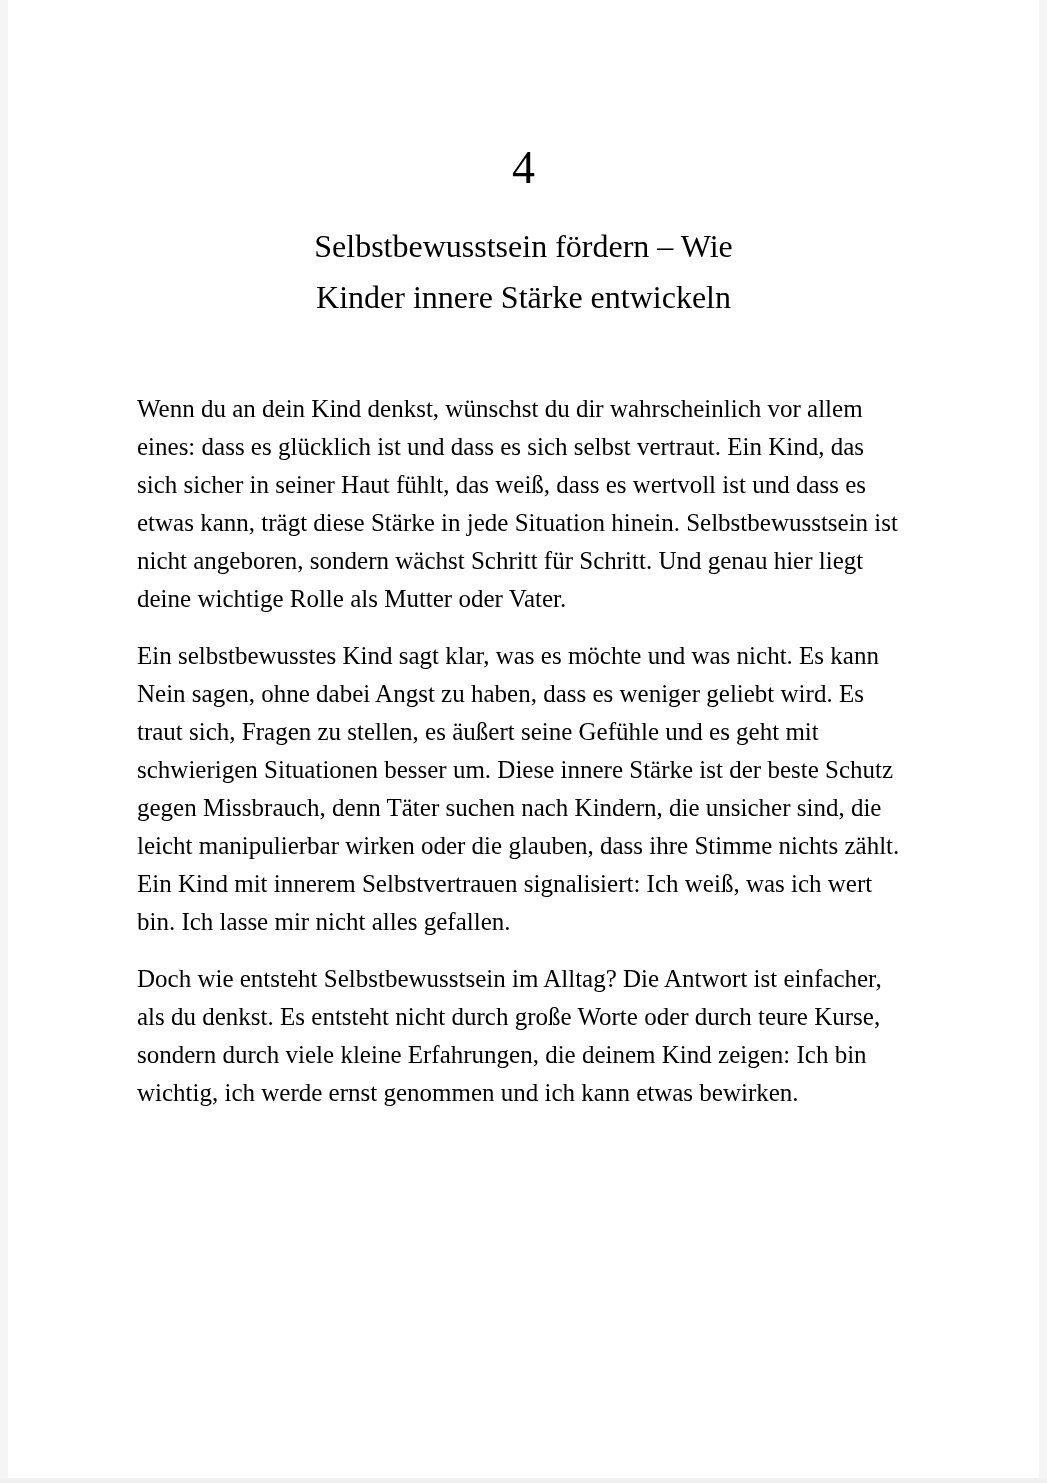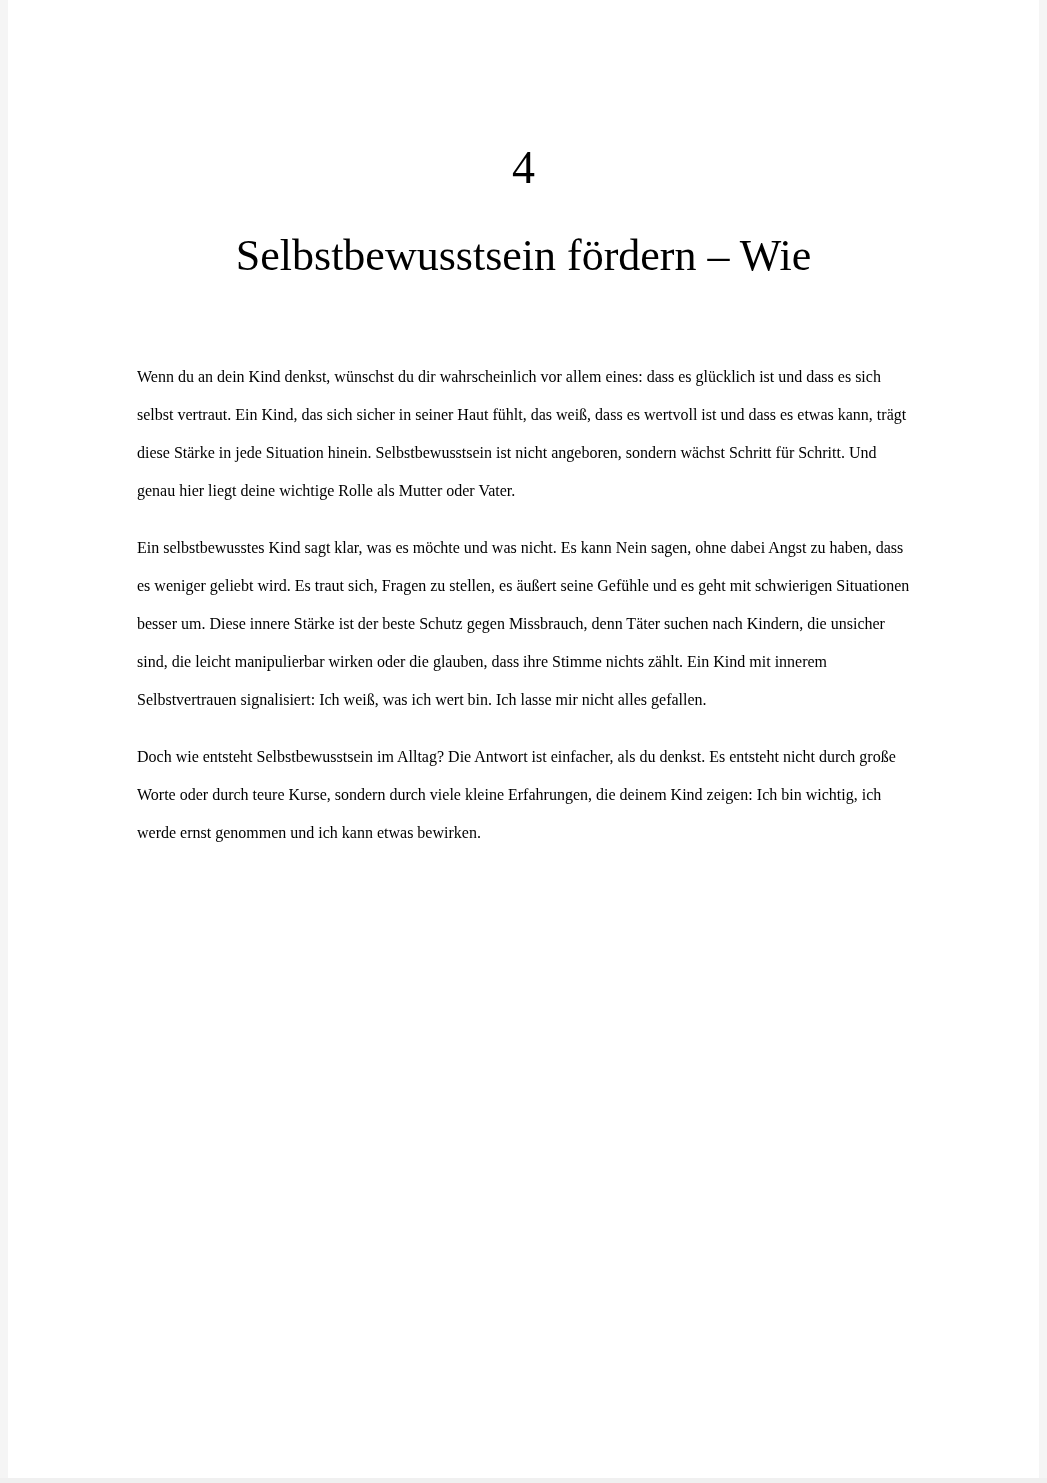--- a/index.html
+++ b/index.html
@@ -42,47 +42,48 @@
   }
   .chapter-number {
     text-align: center;
     font-size: 46px;
     line-height: 1.2;
     margin: 0 0 26px 0;
     font-weight: 400;
   }
   .chapter-title {
     text-align: center;
-    font-size: 44px;
+    font-size: 32px;
     line-height: 1.6;
     margin: 0 0 66px 0;
     font-weight: 400;
   }
   .chapter-title .title-line {
     display: block;
   }
   .body-text p {
-    font-size: 16px;
+    font-size: 25px;
     line-height: 38px;
     margin: 0 0 19px 0;
     text-align: left;
   }
 </style>
 </head>
 <body>
 
 <div class="page-edge left"></div>
 <div class="page-edge right"></div>
 <div class="page-edge bottom"></div>
 
 <div class="page">
   <h2 class="chapter-number">4</h2>
 
   <h1 class="chapter-title">
     <span class="title-line">Selbstbewusstsein fördern – Wie</span>
+    <span class="title-line">Kinder innere Stärke entwickeln</span>
   </h1>
 
   <div class="body-text">
     <p>Wenn du an dein Kind denkst, wünschst du dir wahrscheinlich vor allem eines: dass es glücklich ist und dass es sich selbst vertraut. Ein Kind, das sich sicher in seiner Haut fühlt, das weiß, dass es wertvoll ist und dass es etwas kann, trägt diese Stärke in jede Situation hinein. Selbstbewusstsein ist nicht angeboren, sondern wächst Schritt für Schritt. Und genau hier liegt deine wichtige Rolle als Mutter oder Vater.</p>
     <p>Ein selbstbewusstes Kind sagt klar, was es möchte und was nicht. Es kann Nein sagen, ohne dabei Angst zu haben, dass es weniger geliebt wird. Es traut sich, Fragen zu stellen, es äußert seine Gefühle und es geht mit schwierigen Situationen besser um. Diese innere Stärke ist der beste Schutz gegen Missbrauch, denn Täter suchen nach Kindern, die unsicher sind, die leicht manipulierbar wirken oder die glauben, dass ihre Stimme nichts zählt. Ein Kind mit innerem Selbstvertrauen signalisiert: Ich weiß, was ich wert bin. Ich lasse mir nicht alles gefallen.</p>
     <p>Doch wie entsteht Selbstbewusstsein im Alltag? Die Antwort ist einfacher, als du denkst. Es entsteht nicht durch große Worte oder durch teure Kurse, sondern durch viele kleine Erfahrungen, die deinem Kind zeigen: Ich bin wichtig, ich werde ernst genommen und ich kann etwas bewirken.</p>
   </div>
 </div>
 
 </body></html>

